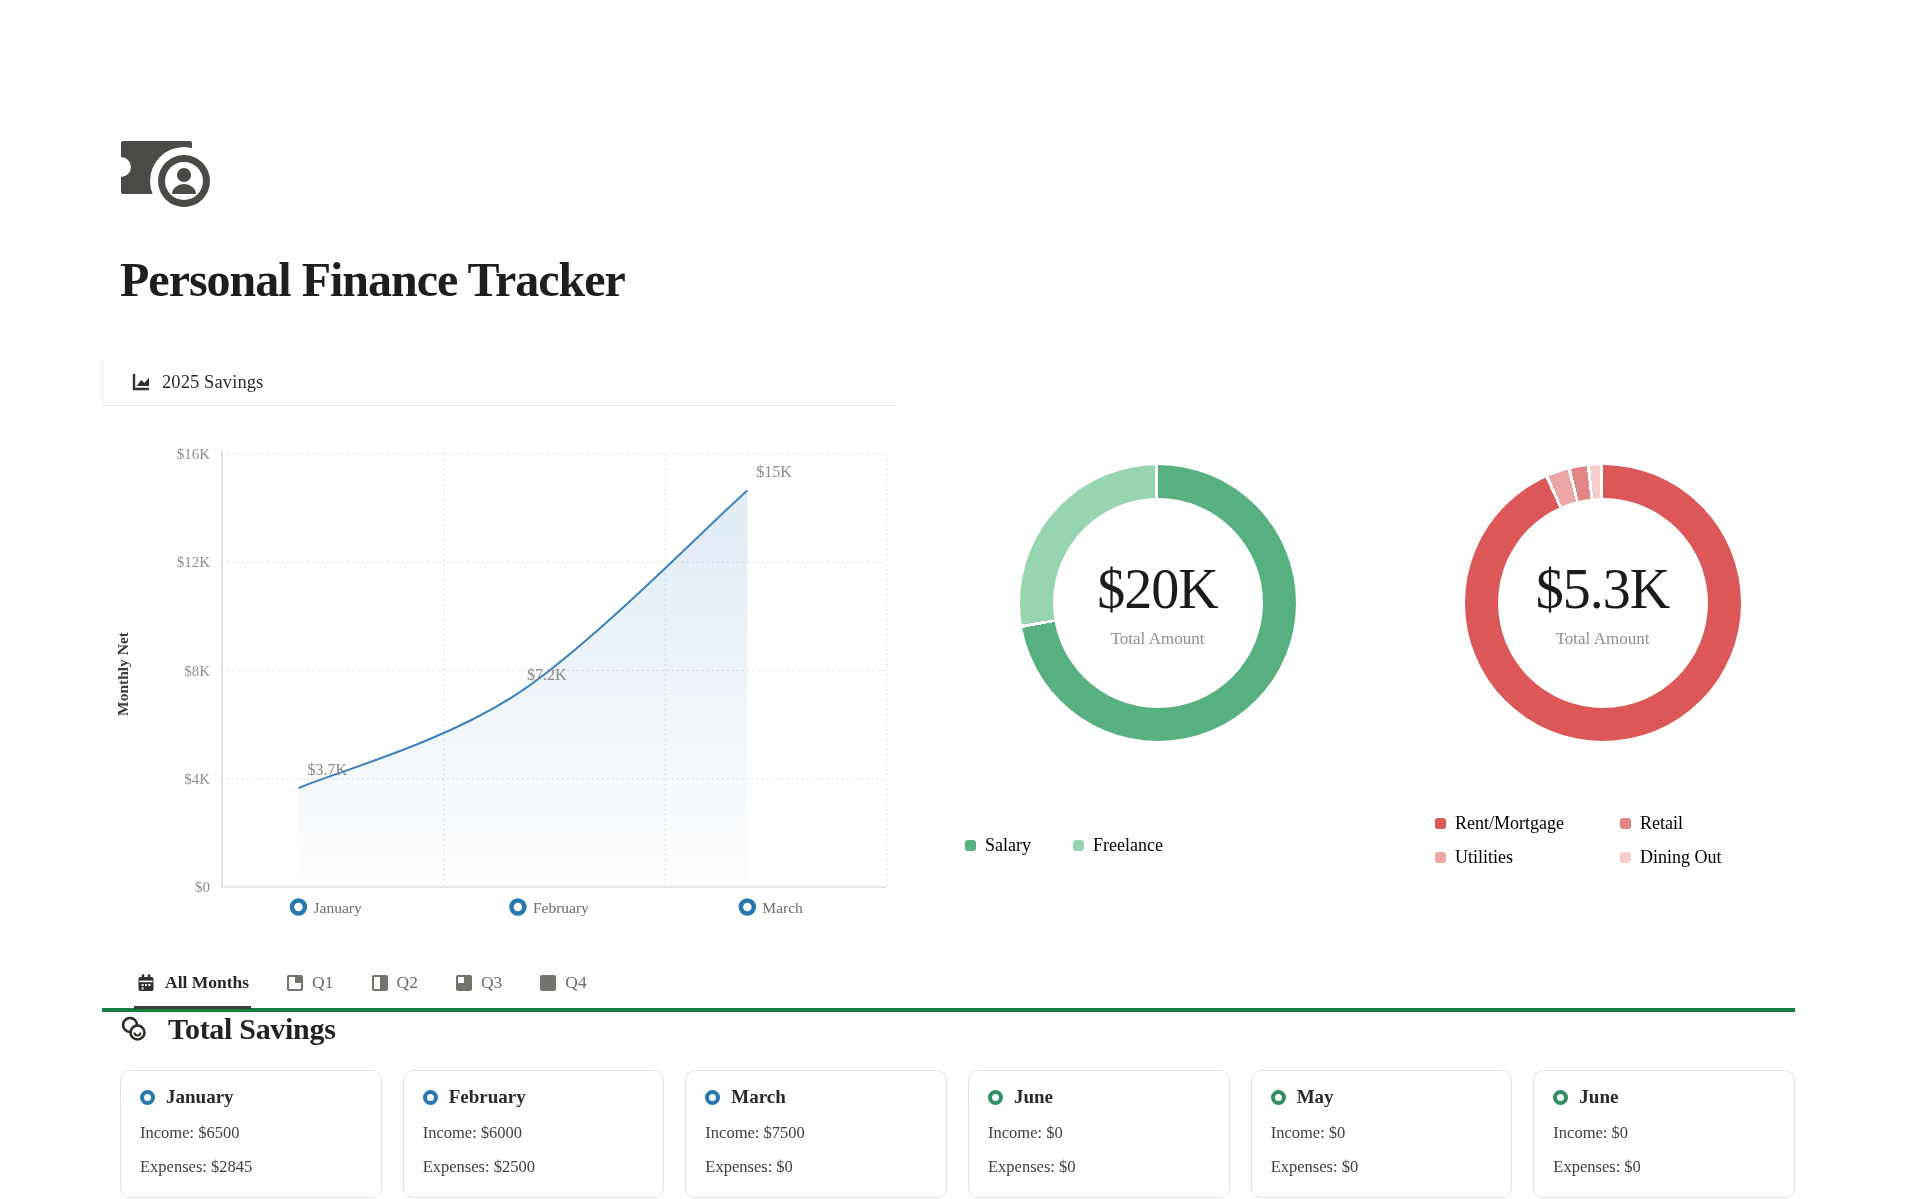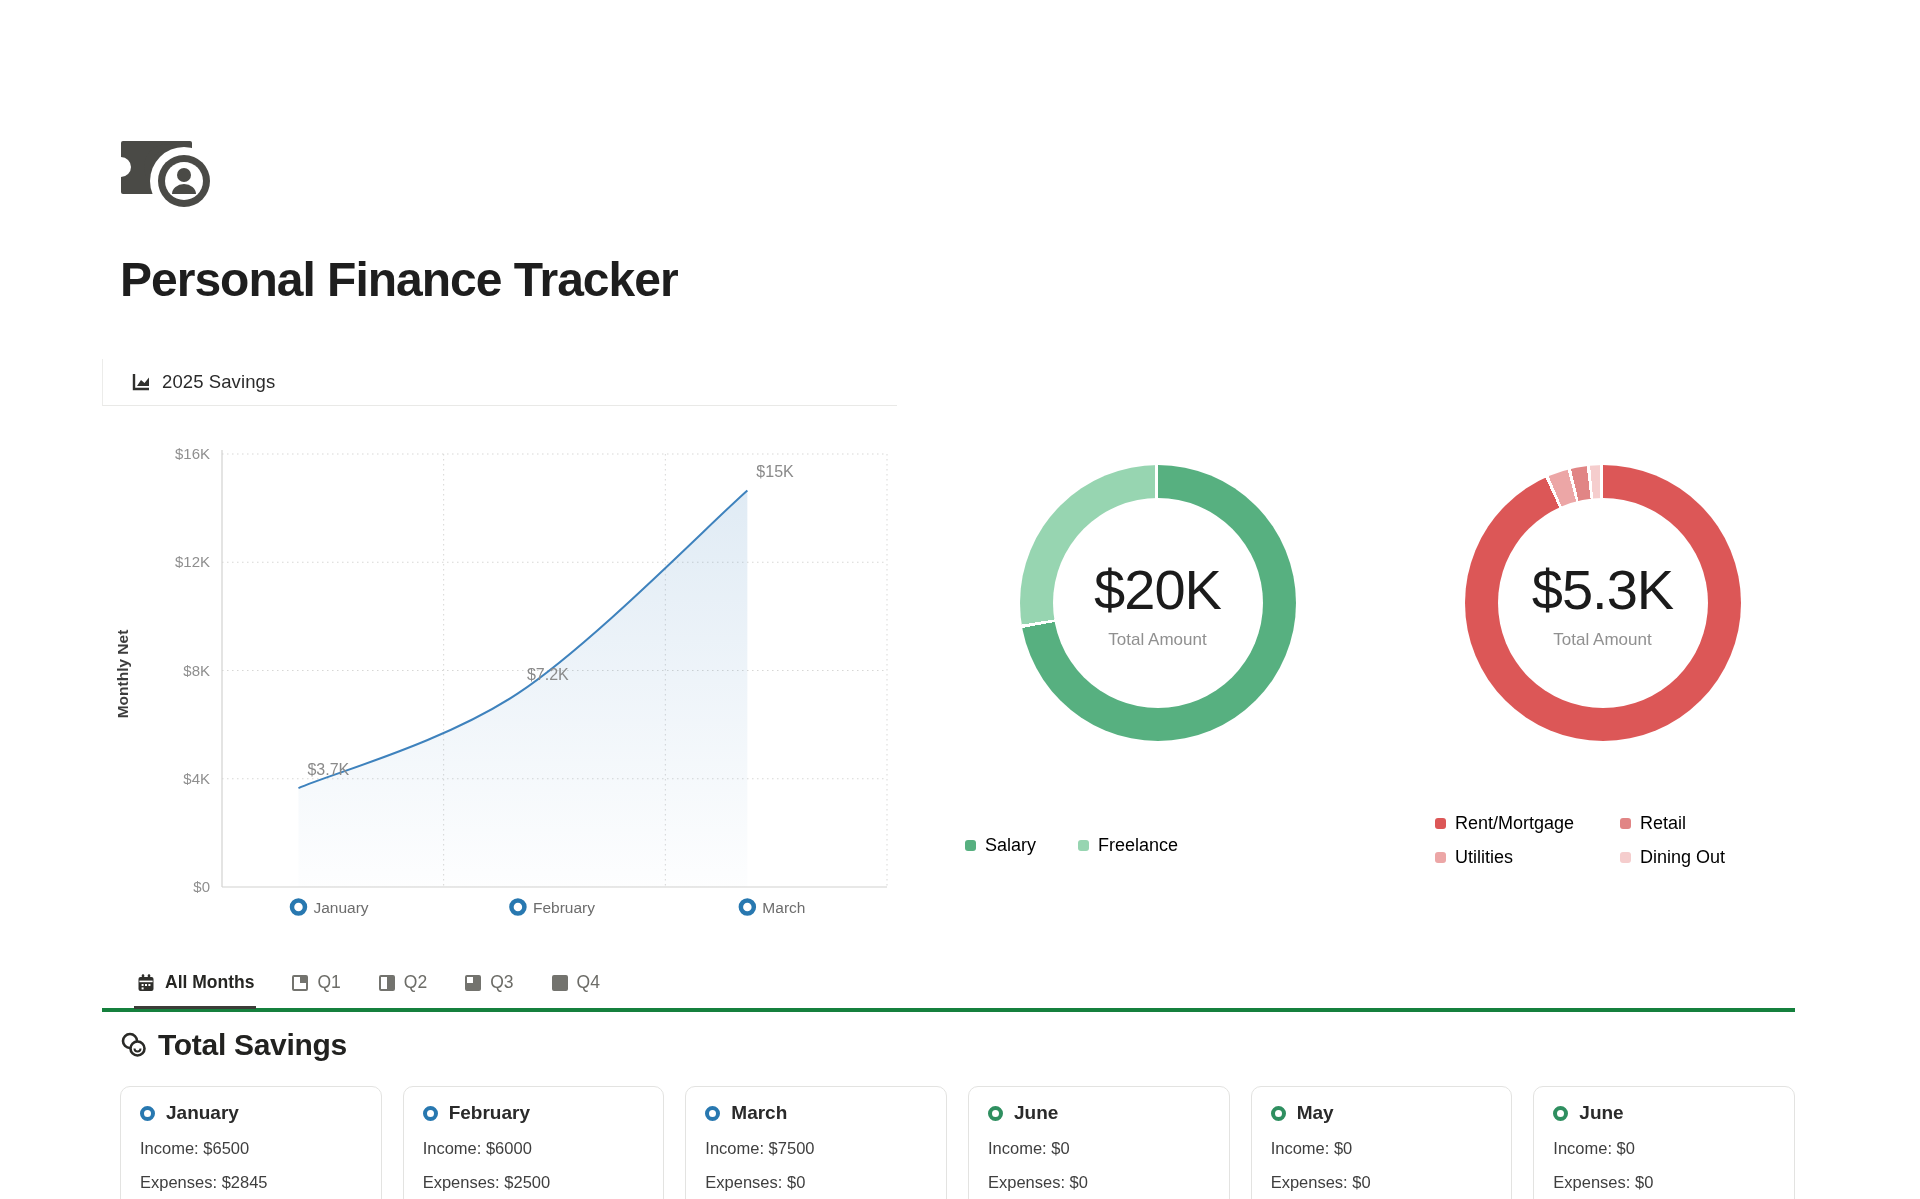--- a/index.html
+++ b/index.html
@@ -1,18 +1,18 @@
 <!DOCTYPE html>
 <html><head>
 <meta charset="utf-8">
 <style>
   * { margin:0; padding:0; box-sizing:border-box; }
   html,body { width:1920px; height:1199px; overflow:hidden; background:#ffffff;
     font-family:"Liberation Sans","DejaVu Sans",sans-serif; color:#232323; }
-  .page { position:relative; width:1920px; height:1199px; }
+  .page { position:relative; width:1920px; height:1199px;font-family:Liberation Serif, serif; }
   .content { padding:0 125px 0 120px; }
 
   
   .app-icon { margin-top:140px; }
   h1.title { margin-top:40px; font-size:48px; font-weight:700; letter-spacing:-1px; color:#1e1e1e; }
 
   
   .charts-row { display:flex; margin-top:52px; }
   .col-savings { width:795px; margin-left:-18px; }
   .col-income  { width:385px; margin-left:68px; }
@@ -47,21 +47,21 @@
     font-family:inherit; font-size:17.5px; color:#6c6c67; padding:0 2px 13px 2px; cursor:pointer;
     border-bottom:3px solid transparent; margin-bottom:-1px; }
   .tab.active { color:#262623; font-weight:700; border-bottom-color:#3c3c38; }
   .qicon { width:16px; height:16px; border:2px solid #73736e; border-radius:2px; }
   .qicon.q1 { background:conic-gradient(#73736e 0 90deg, transparent 90deg); }
   .qicon.q2 { background:conic-gradient(#73736e 0 180deg, transparent 180deg); }
   .qicon.q3 { background:conic-gradient(#73736e 0 270deg, transparent 270deg); }
   .qicon.q4 { background:#73736e; }
 
   
-  h2.total-title { margin-top:16px; display:flex; align-items:center; gap:10px;
+  h2.total-title { display:flex; align-items:center; gap:20px;
     font-size:30px; font-weight:700; color:#222220; letter-spacing:-.3px; }
 
   
   .cards { margin-top:24px; display:grid; grid-template-columns:repeat(6,1fr); gap:21px; }
   .card { background:#fff; border:1px solid #e3e3e1; border-radius:10px; padding:14px 19px 20px 19px; }
   .card-head { display:flex; align-items:center; gap:11px; font-size:19px; font-weight:700;
     color:#2a2a2a; line-height:24px; }
   .dot { width:15px; height:15px; border-radius:50%; border:4.5px solid #2878b0; background:#fff; flex:0 0 auto; }
   .card-line { margin-top:13px; font-size:16.5px; line-height:21px; color:#3f3f3f; }
 </style>

